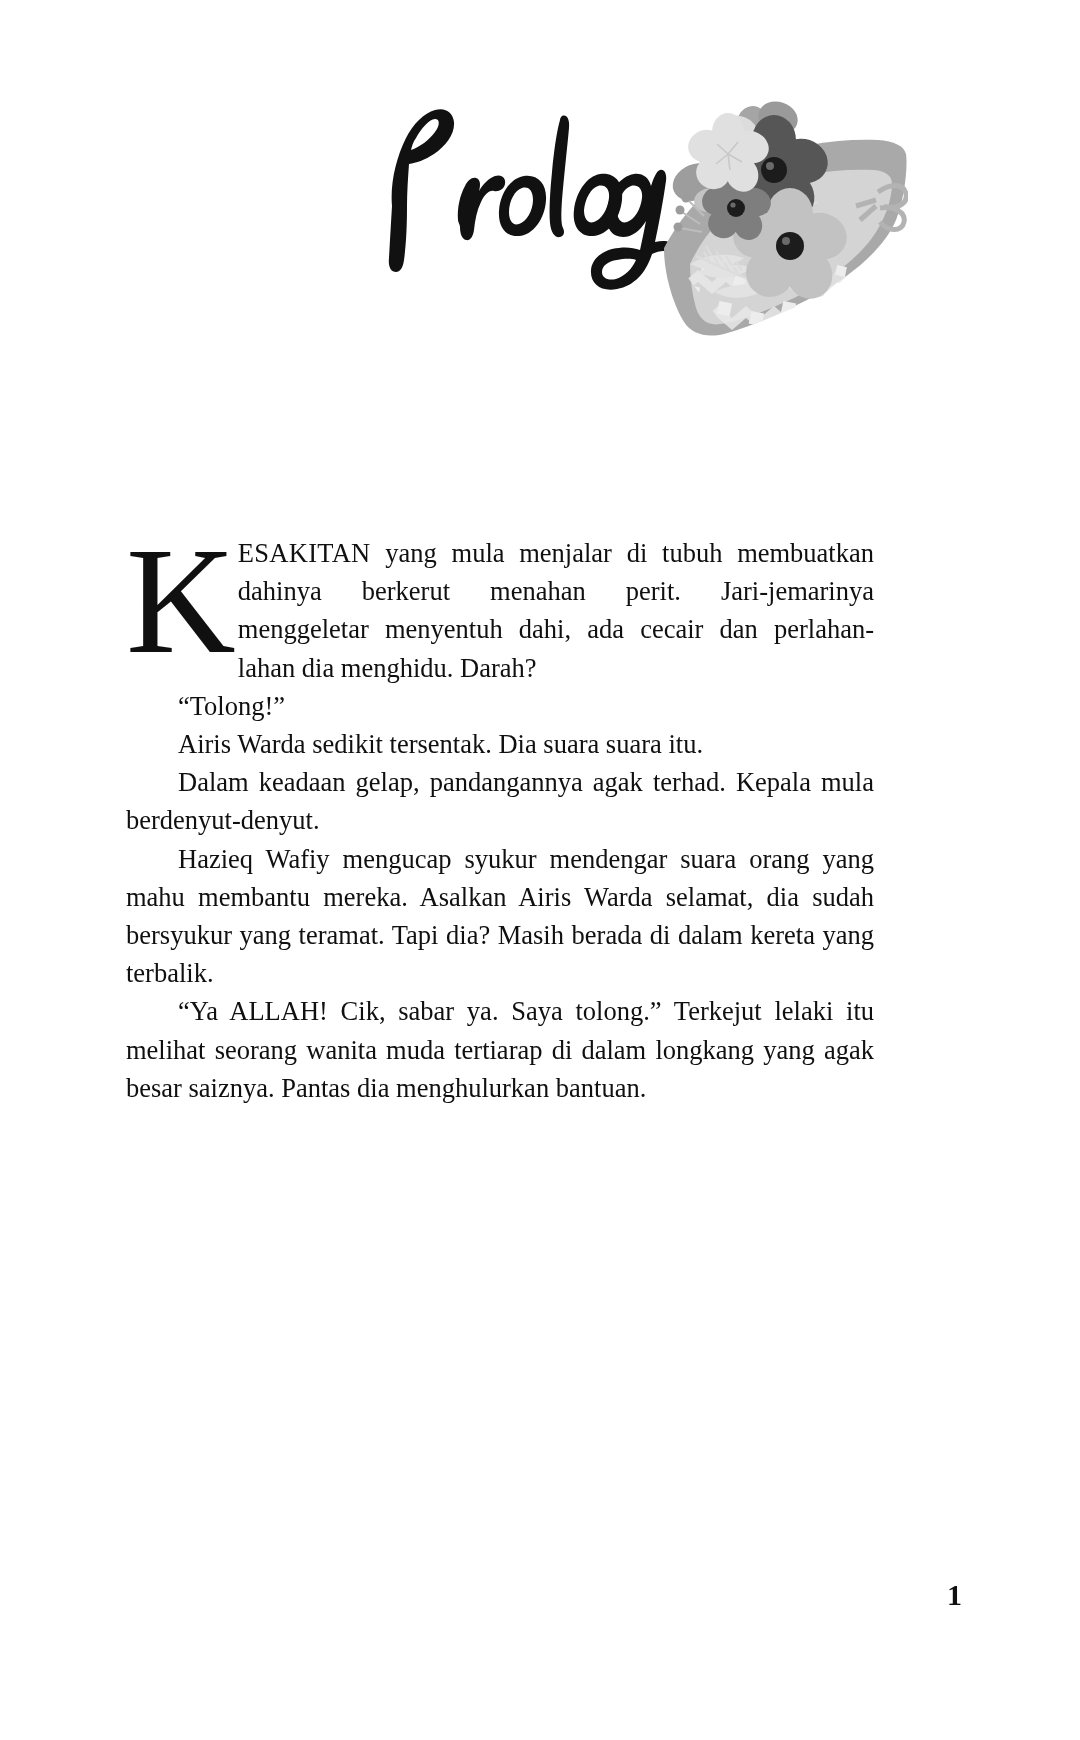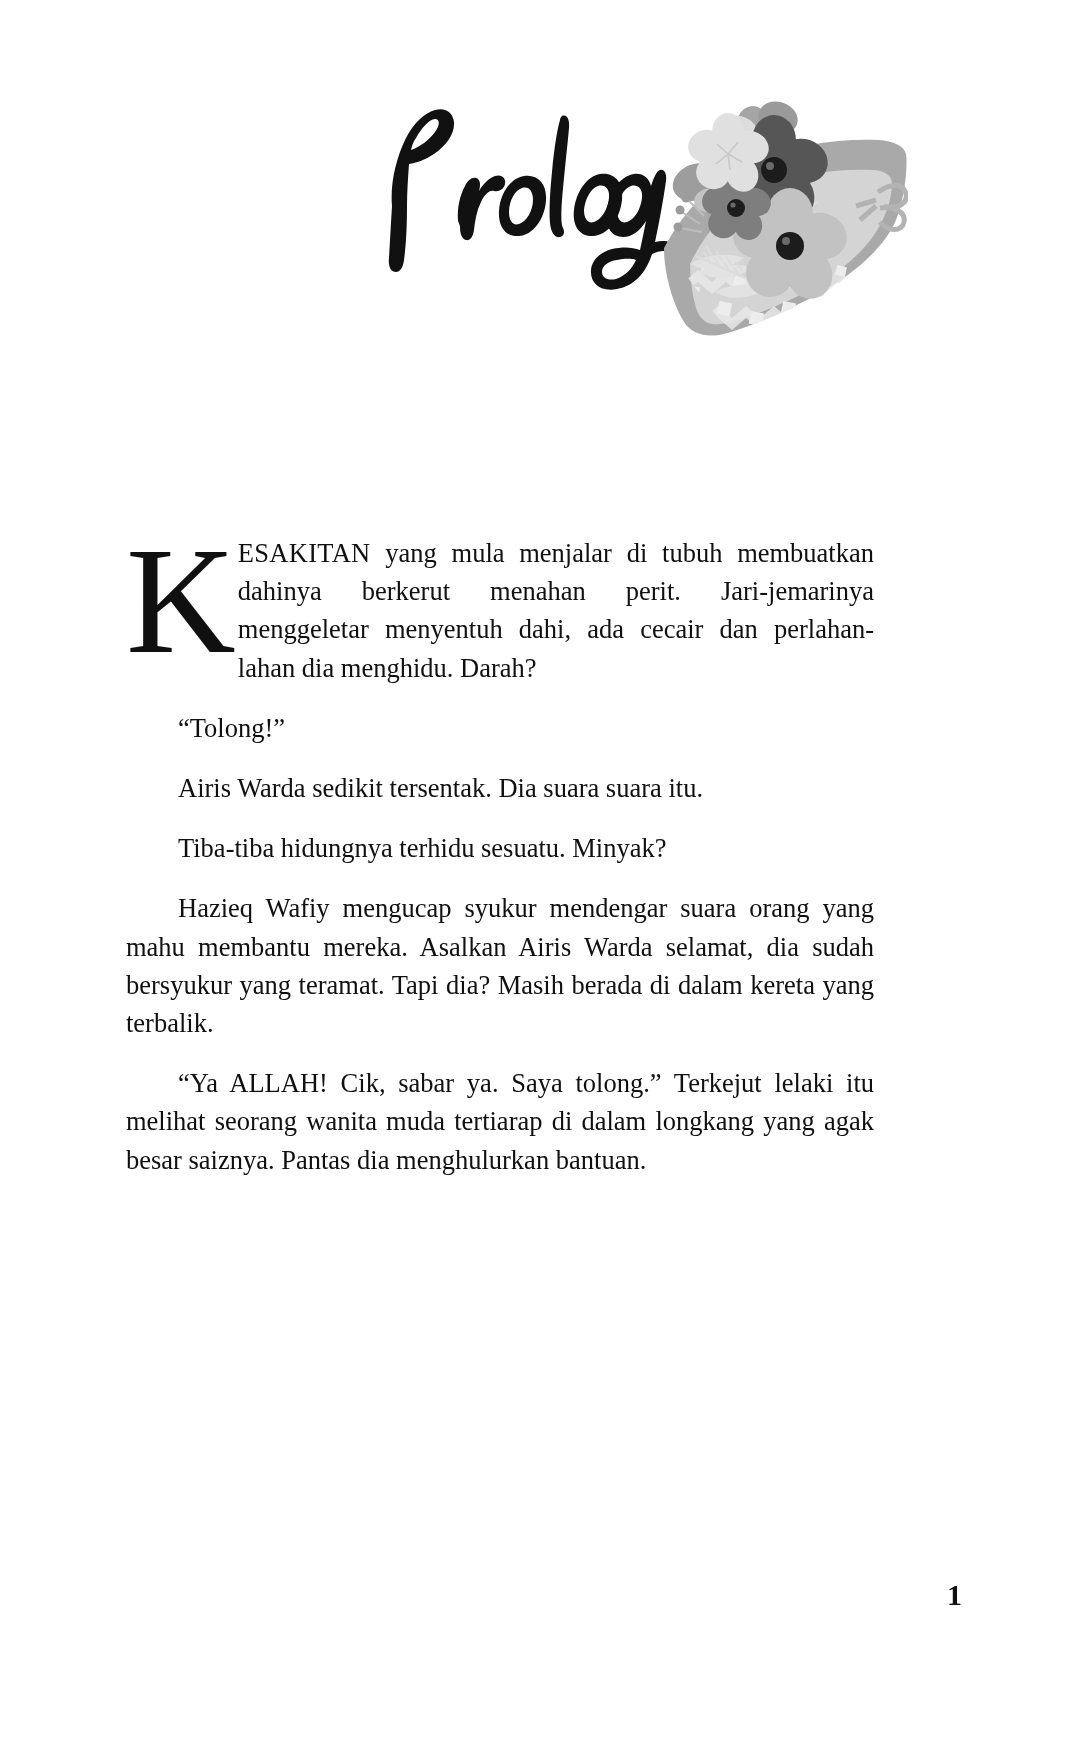--- a/index.html
+++ b/index.html
@@ -50,21 +50,21 @@
   }
   .body-text p {
     margin: 0;
     font-size: 26.5px;
     line-height: 38.2px;
     text-align: justify;
     text-justify: inter-word;
     color: #101010;
     hyphens: manual;
   }
-  .body-text p.indent { text-indent: 52px; margin-top: 22px; }
+  .body-text p.indent { text-indent: 52px; }
   .body-text p.first { text-indent: 0; }
 
   
   .dropcap-para {
     position: relative;
     min-height: 152px;
   }
   .dropcap {
     float: left;
     font-family: "Liberation Serif", "DejaVu Serif", serif;
@@ -242,20 +242,20 @@
       </svg>
     </div>
   </div>
 
   <div class="body-text">
 
     <p class="first dropcap-para"><span class="dropcap">K</span><span class="smallcaps">ESAKITAN</span><span> yang mula menjalar di tubuh membuatkan dahinya berkerut menahan perit. Jari-jemarinya menggeletar menyentuh dahi, ada cecair dan perlahan-lahan dia menghidu. Darah?</span></p>
 
     <p class="indent">“Tolong!”</p>
     <p class="indent">Airis Warda sedikit tersentak. Dia suara suara itu.</p>
-    <p class="indent">Tiba-tiba hidungnya terhidu sesuatu. Minyak?</p>
+    <p class="indent">Dalam keadaan gelap, pandangannya agak terhad. Kepala mula berdenyut-denyut.</p>
     <p class="indent">Hazieq Wafiy mengucap syukur mendengar suara orang yang mahu membantu mereka. Asalkan Airis Warda selamat, dia sudah bersyukur yang teramat. Tapi dia? Masih berada di dalam kereta yang terbalik.</p>
     <p class="indent">“Ya ALLAH! Cik, sabar ya. Saya tolong.” Terkejut lelaki itu melihat seorang wanita muda tertiarap di dalam longkang yang agak besar saiznya. Pantas dia menghulurkan bantuan.</p>
   </div>
 
   <div class="page-number">1</div>
 
 </div>
 
 </body></html>

